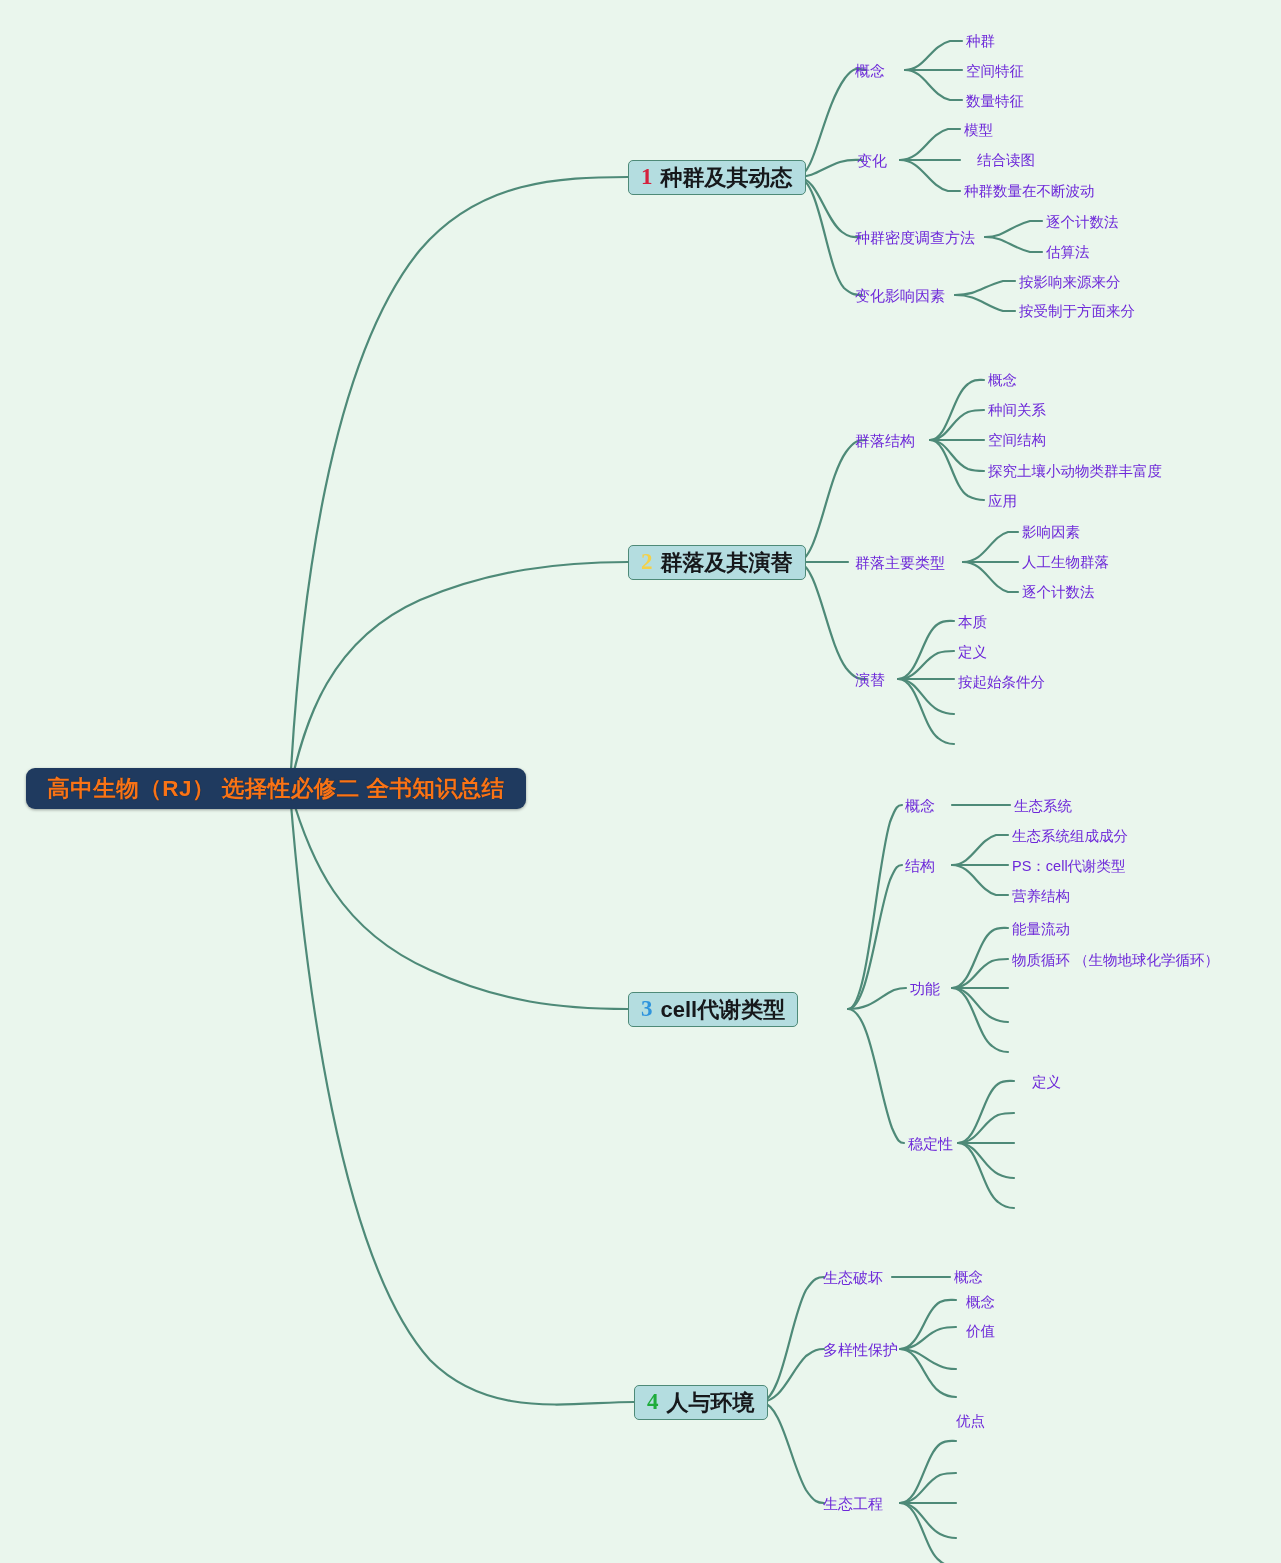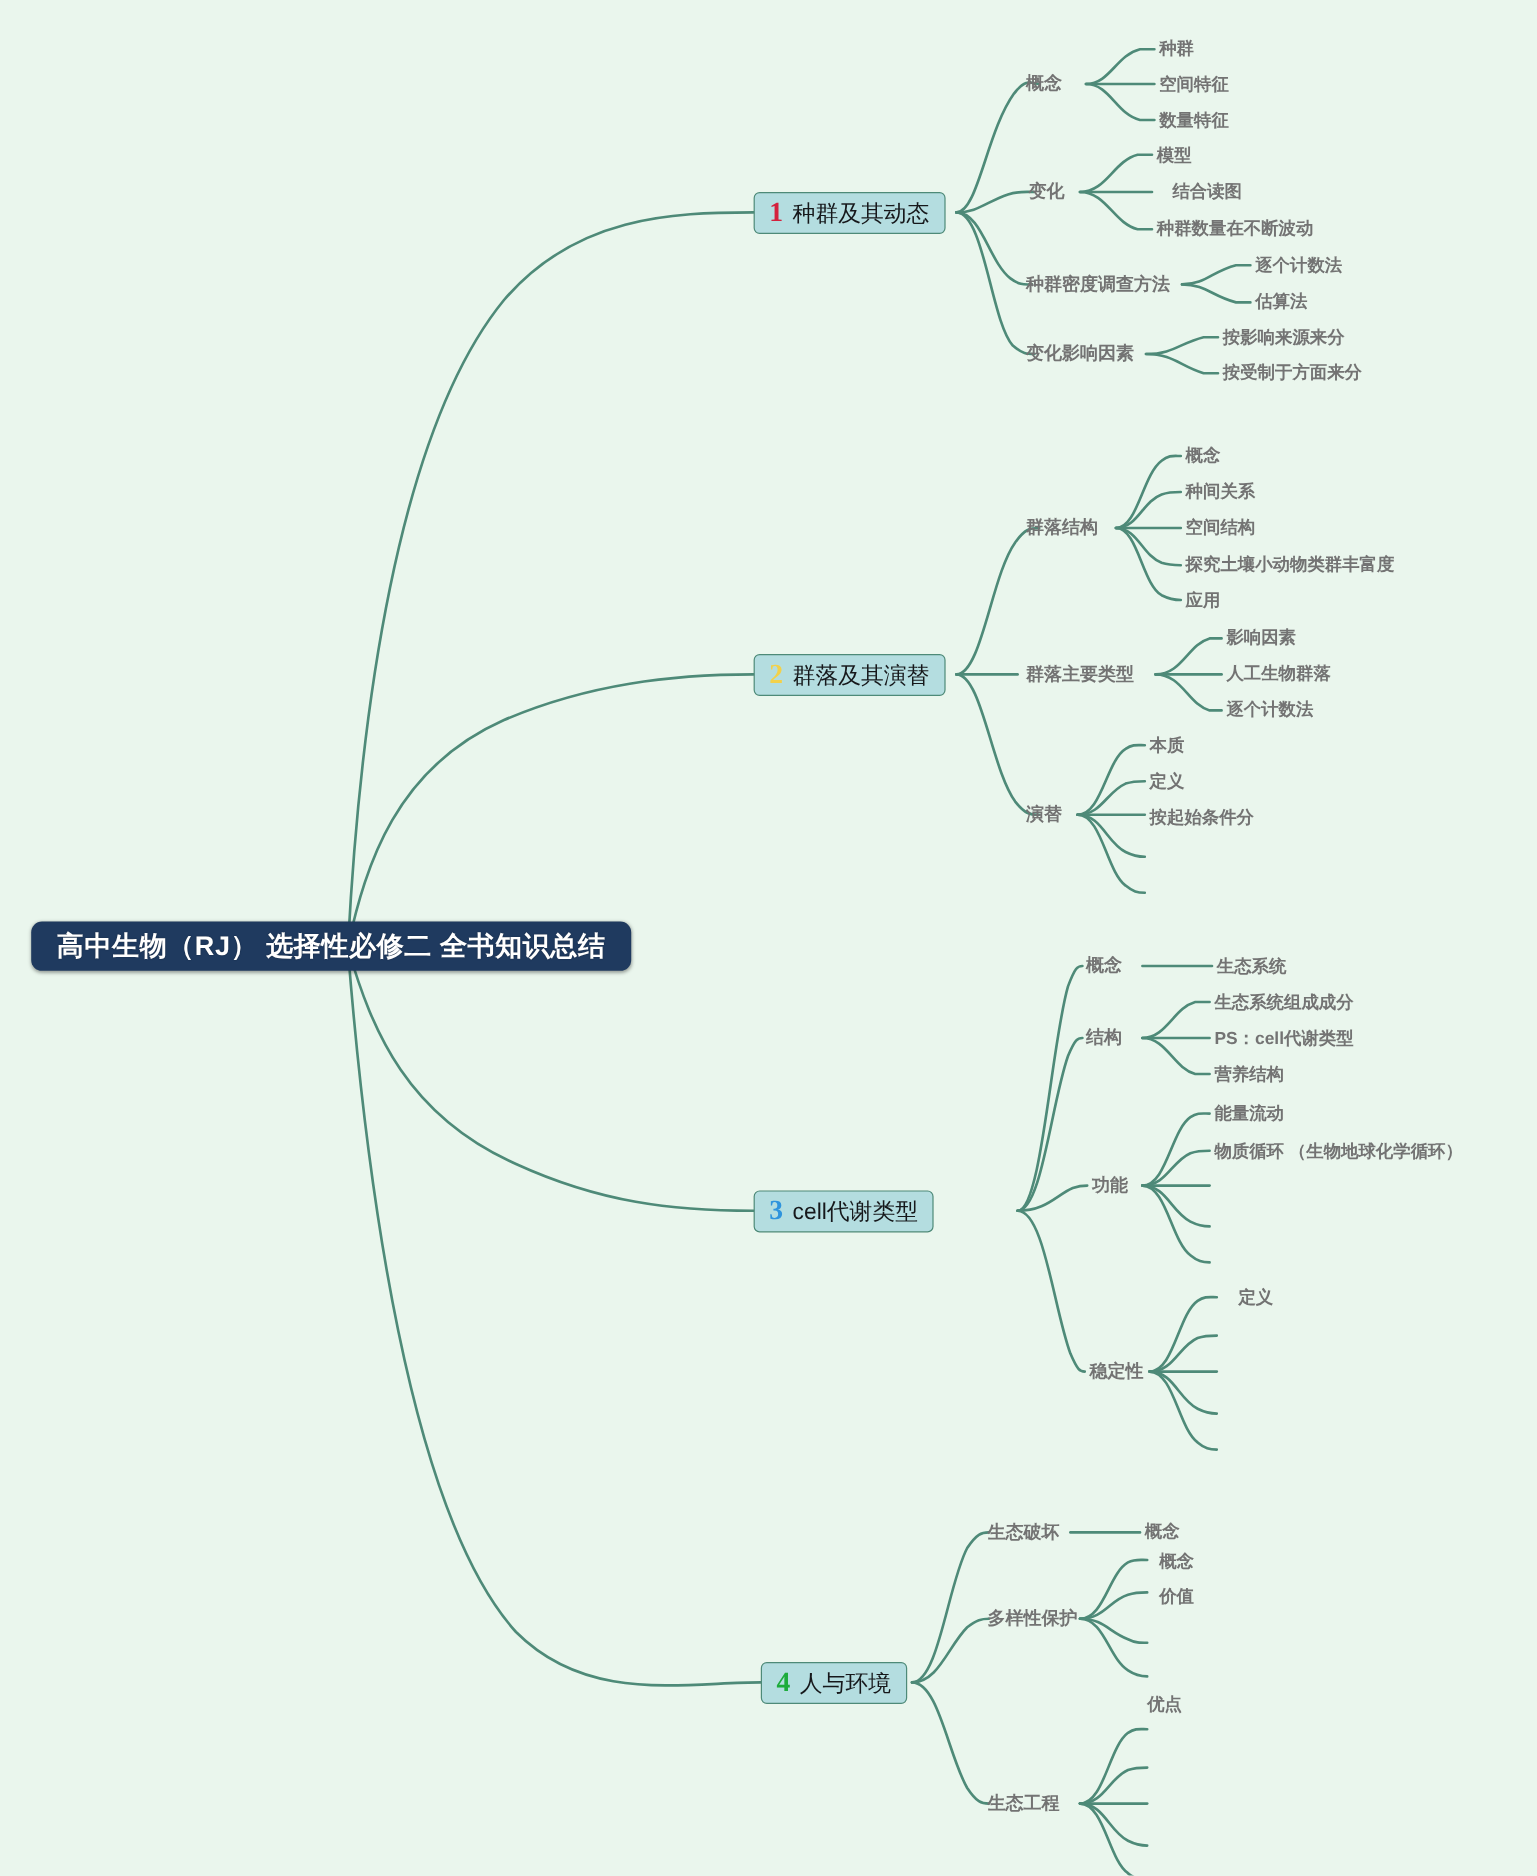--- a/index.html
+++ b/index.html
@@ -19,21 +19,21 @@
   .root-node{
     position:absolute;
     left:26px;top:768px;
     width:500px;height:41px;
     background:#1f3a5f;
     border-radius:9px;
     box-shadow:0 1px 3px rgba(0,0,0,.35);
     display:flex;align-items:center;justify-content:center;
   }
   .root-node .root-label{
-    color:#ffffff;
+    color:#f97316;
     font-size:22.5px;
     font-weight:bold;
     letter-spacing:.5px;
     white-space:nowrap;
     text-shadow:0 0 1px rgba(0,0,0,.5);
   }
 
   
   .chapter-node{
     position:absolute;
@@ -48,34 +48,33 @@
   }
   .chapter-node .chapter-num{
     font-size:23px;
     font-weight:bold;
     font-family:"Liberation Serif","DejaVu Serif",serif;
     margin-right:8px;
     line-height:1;
     position:relative;top:-1px;
   }
   .chapter-node .chapter-label{
-    font-size:19px;
+    font-size:22px;
     color:#16181b;
-    font-weight:400;
+    font-weight:700;
   }
 
   
   .node-text{
     position:absolute;
     font-size:14.5px;
-    color:#737373;
+    color:#6d28d9;
     white-space:nowrap;
     line-height:1;
     transform:translateY(-50%);
-    font-weight:bold;
   }
   .node-text.lvl2{font-size:15px;}
   .node-text.lvl3{font-size:14.5px;}
   .node-text.wide{font-size:14.5px;}
 </style>
 </head>
 <body>
 
 <div id="mindmap-root">
 

